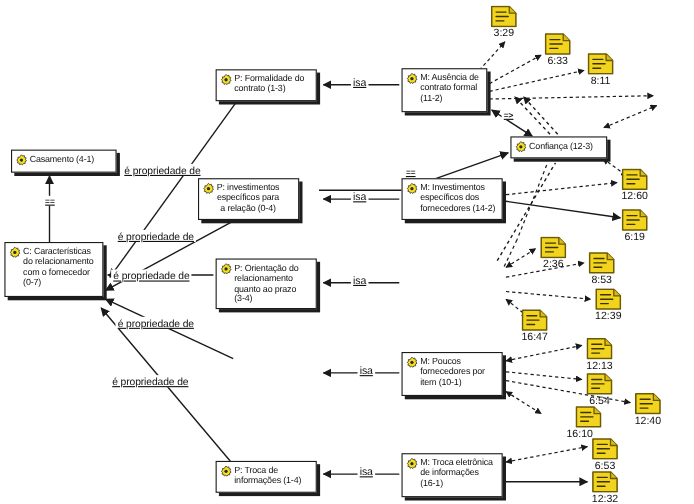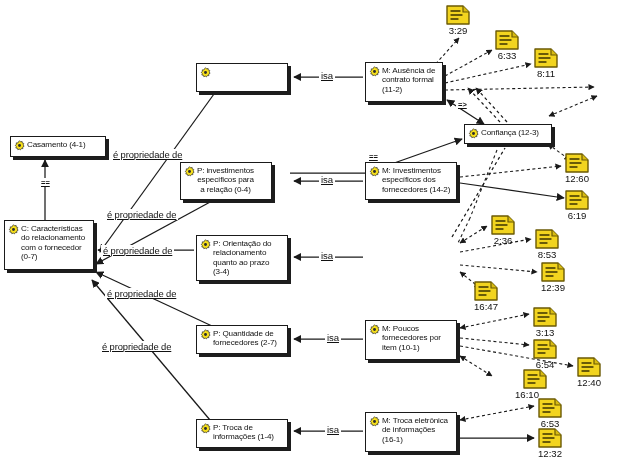--- a/index.html
+++ b/index.html
@@ -157,20 +157,22 @@
 (0-7)</span>
   </div>
 
   <div class="node" style="left:196px;top:63px;width:92px;height:29px;">
     <svg class="gear" viewBox="0 0 20 20">
       <path d="M10 1.2 11.9 3.4 14.8 2.6 15 5.5 17.8 6.3 16.6 9 18.4 11.3 15.9 12.8
                16.2 15.7 13.3 15.6 11.7 18 9.4 16.4 7 17.7 6.1 15 3.3 14.6 4.1 11.8
                2.2 9.7 4.4 8.1 4.1 5.2 7 5.4 8.4 2.9Z" fill="#f7e01c" stroke="#222" stroke-width="1.2"></path>
       <circle cx="10" cy="10" r="2.7" fill="#2b2b2b"></circle>
     </svg>
+    <span class="txt">P: Formalidade do
+contrato (1-3)</span>
   </div>
 
   <div class="node" style="left:365px;top:62px;width:78px;height:40px;">
     <svg class="gear" viewBox="0 0 20 20">
       <path d="M10 1.2 11.9 3.4 14.8 2.6 15 5.5 17.8 6.3 16.6 9 18.4 11.3 15.9 12.8
                16.2 15.7 13.3 15.6 11.7 18 9.4 16.4 7 17.7 6.1 15 3.3 14.6 4.1 11.8
                2.2 9.7 4.4 8.1 4.1 5.2 7 5.4 8.4 2.9Z" fill="#f7e01c" stroke="#222" stroke-width="1.2"></path>
       <circle cx="10" cy="10" r="2.7" fill="#2b2b2b"></circle>
     </svg>
     <span class="txt">M: Ausência de
@@ -219,30 +221,20 @@
                2.2 9.7 4.4 8.1 4.1 5.2 7 5.4 8.4 2.9Z" fill="#f7e01c" stroke="#222" stroke-width="1.2"></path>
       <circle cx="10" cy="10" r="2.7" fill="#2b2b2b"></circle>
     </svg>
     <span class="txt">P: Orientação do
 relacionamento
 quanto ao prazo
 (3-4)</span>
   </div>
 
 
-  <div class="node" style="left:196px;top:325px;width:92px;height:29px;">
-    <svg class="gear" viewBox="0 0 20 20">
-      <path d="M10 1.2 11.9 3.4 14.8 2.6 15 5.5 17.8 6.3 16.6 9 18.4 11.3 15.9 12.8
-               16.2 15.7 13.3 15.6 11.7 18 9.4 16.4 7 17.7 6.1 15 3.3 14.6 4.1 11.8
-               2.2 9.7 4.4 8.1 4.1 5.2 7 5.4 8.4 2.9Z" fill="#f7e01c" stroke="#222" stroke-width="1.2"></path>
-      <circle cx="10" cy="10" r="2.7" fill="#2b2b2b"></circle>
-    </svg>
-    <span class="txt">P: Quantidade de
-fornecedores (2-7)</span>
-  </div>
 
   <div class="node" style="left:365px;top:320px;width:92px;height:40px;">
     <svg class="gear" viewBox="0 0 20 20">
       <path d="M10 1.2 11.9 3.4 14.8 2.6 15 5.5 17.8 6.3 16.6 9 18.4 11.3 15.9 12.8
                16.2 15.7 13.3 15.6 11.7 18 9.4 16.4 7 17.7 6.1 15 3.3 14.6 4.1 11.8
                2.2 9.7 4.4 8.1 4.1 5.2 7 5.4 8.4 2.9Z" fill="#f7e01c" stroke="#222" stroke-width="1.2"></path>
       <circle cx="10" cy="10" r="2.7" fill="#2b2b2b"></circle>
     </svg>
     <span class="txt">M: Poucos
 fornecedores por
@@ -421,21 +413,21 @@
   <div class="note" style="left:533px;top:307px;">
     <svg width="24" height="20" viewBox="0 0 24 20">
       <path d="M1 1 H17 L23 7 V19 H1 Z" fill="#f2d41f" stroke="#6b5a05" stroke-width="1.4" stroke-linejoin="round"></path>
       <path d="M17 1 V7 H23" fill="#d8bb12" stroke="#6b5a05" stroke-width="1.2" stroke-linejoin="round"></path>
       <g stroke="#3c3302" stroke-width="1.3" stroke-linecap="round">
         <line x1="5" y1="6" x2="14" y2="6"></line>
           <line x1="5" y1="10" x2="16" y2="10"></line>
         <line x1="5" y1="14" x2="12" y2="14"></line>
       </g>
     </svg>
-    <span class="cap">3:13</span>
+    <span class="cap">12:13</span>
   </div>
 
   <div class="note" style="left:533px;top:339px;">
     <svg width="24" height="20" viewBox="0 0 24 20">
       <path d="M1 1 H17 L23 7 V19 H1 Z" fill="#f2d41f" stroke="#6b5a05" stroke-width="1.4" stroke-linejoin="round"></path>
       <path d="M17 1 V7 H23" fill="#d8bb12" stroke="#6b5a05" stroke-width="1.2" stroke-linejoin="round"></path>
       <g stroke="#3c3302" stroke-width="1.3" stroke-linecap="round">
         <line x1="5" y1="6" x2="14" y2="6"></line>
           <line x1="5" y1="10" x2="16" y2="10"></line>
         <line x1="5" y1="14" x2="12" y2="14"></line>

